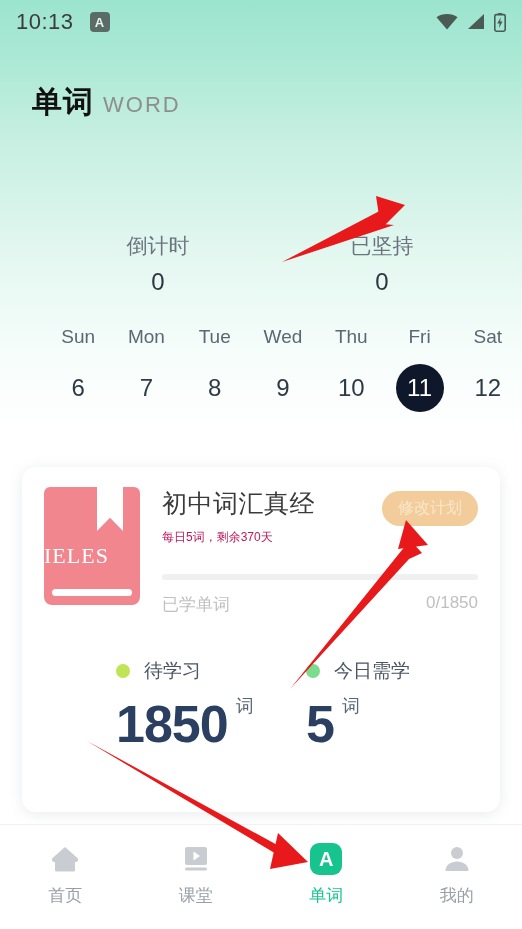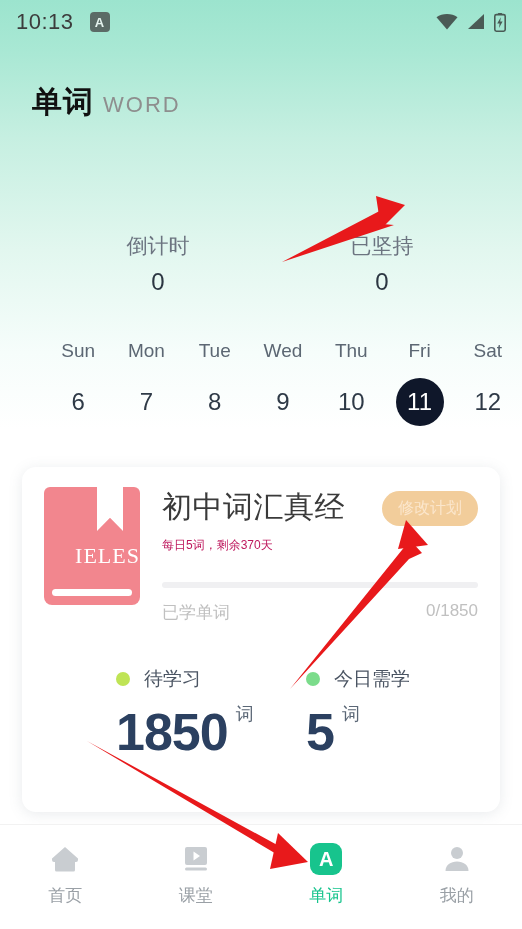--- a/index.html
+++ b/index.html
@@ -56,21 +56,21 @@
 
   
   .counters { position:absolute; left:0; top:232px; width:522px; display:flex; }
   .counter { flex:1; text-align:center; }
   .counter:first-child { padding-left:46px; }
   .counter:last-child { padding-right:28px; }
   .counter-label { font-size:21px; color:#6c7480; }
   .counter-value { font-size:24px; color:#2c3642; margin-top:8px; }
 
   
-  .week { position:absolute; left:0; top:340px; width:522px;padding-left:44px; }
+  .week { position:absolute; left:0; top:326px; width:522px;padding-left:44px; }
   .week-row { display:flex; }
   .week-cell { flex:1; text-align:center; }
   .dow { font-size:19px; color:#5c6773; }
   .daynum-row { margin-top:16px; }
   .daynum {
     font-size:24px; color:#2f3a47;
     width:48px; height:48px; line-height:48px; margin:0 auto;
     border-radius:50%; display:block;
   }
   .daynum.active { background:#0f172a; color:#ffffff; }
@@ -86,29 +86,29 @@
   .book {
     width:96px; height:118px; flex:0 0 96px; position:relative;
     background:#f2868e; border-radius:6px 6px 8px 8px;
   }
   .book-mark {
     position:absolute; right:17px; top:0; width:26px; height:44px;
     background:#ffffff;
     clip-path:polygon(0 0, 100% 0, 100% 100%, 50% 70%, 0 100%);
   }
   .book-label {
-    position:absolute; left:0; right:0; top:56px; text-align:right;
+    position:absolute; left:0; right:0; top:56px; text-align:left;
     color:#ffffff; font-size:22px; font-family:"Liberation Serif",serif; letter-spacing:1px;
   }
   .book-spine {
     position:absolute; left:8px; right:8px; bottom:9px; height:7px;
     background:#ffffff; border-radius:4px;
   }
   .plan-info { flex:1; padding-left:22px; position:relative; }
-  .plan-title { font-size:30px; color:#3a3a3a; letter-spacing:.5px; }
+  .plan-title { font-size:25px; color:#3a3a3a; letter-spacing:.5px; }
   .plan-sub { font-size:12px; color:#be185d; margin-top:9px; }
   .plan-edit-btn {
     position:absolute; right:0; top:4px;
     background:#f2cd9b; color:#fbe6cc; border:none;
     border-radius:18px; padding:7px 16px; font-size:16px; cursor:pointer;
     font-family:"Liberation Sans",sans-serif;
   }
   .progress-track {
     margin-top:28px; height:6px; background:#f0f0f2; border-radius:3px; overflow:hidden;
   }

